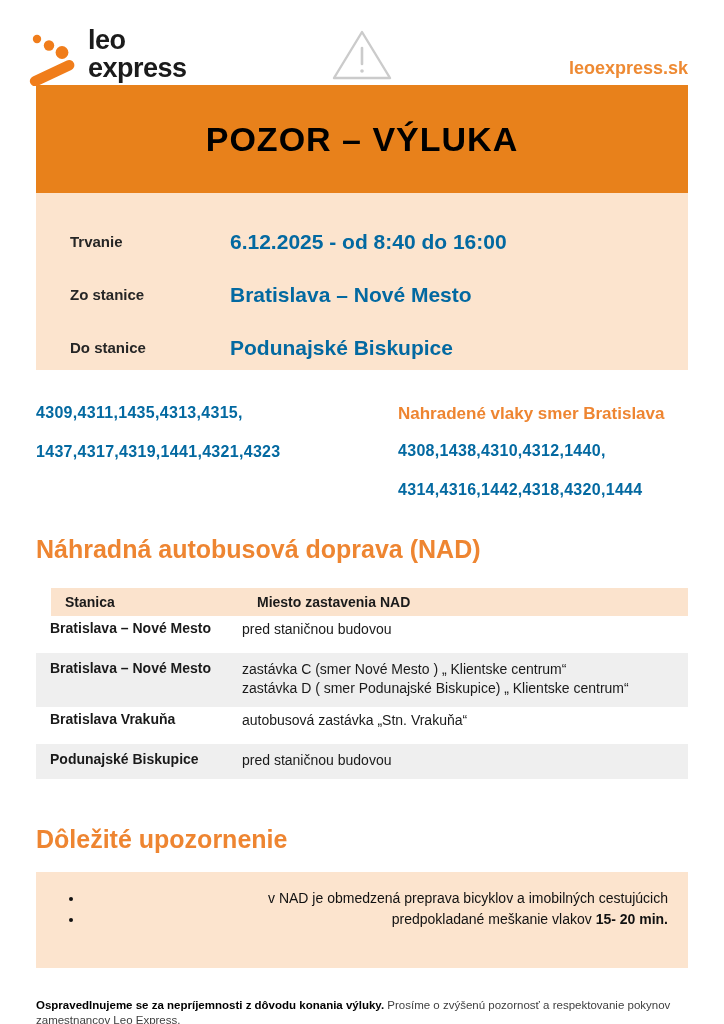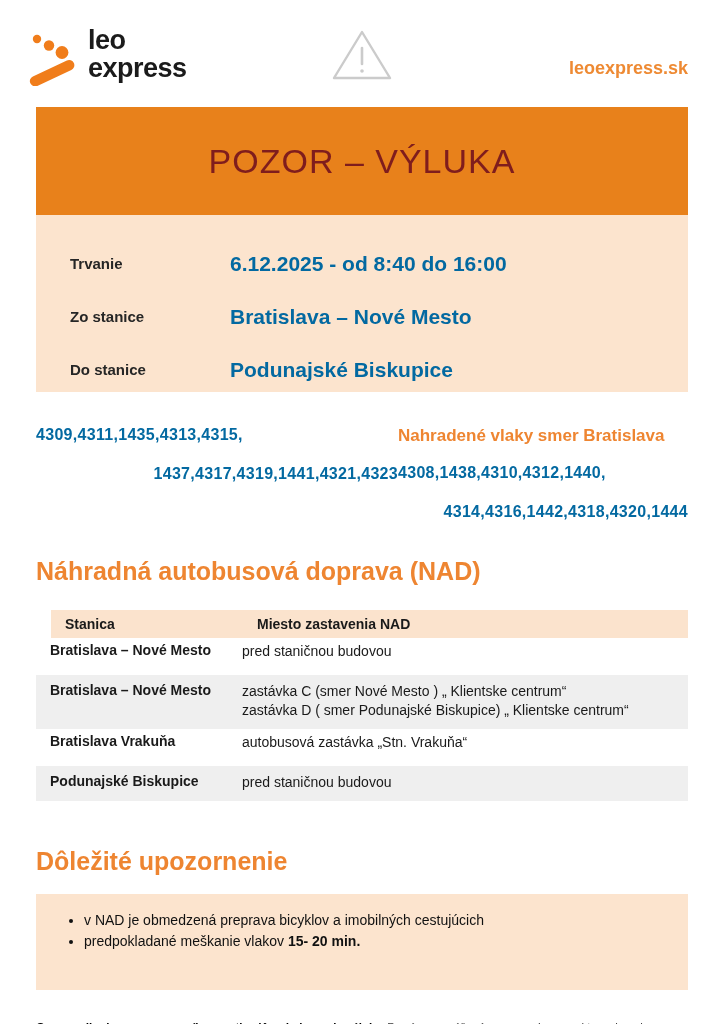--- a/index.html
+++ b/index.html
@@ -1,64 +1,64 @@
 <!DOCTYPE html>
 <html><head>
 <meta charset="utf-8">
 <style>
   * { margin:0; padding:0; box-sizing:border-box; }
   html,body { width:724px; background:#fff; }
   body { font-family:"Liberation Sans", sans-serif; color:#1a1a1a; }
   .page { position:relative; width:724px; height:1024px; background:#fff; overflow:hidden; }
 
   
-  .topbar { position:relative; height:107px; }
+  .topbar { position:relative; height:85px; }
   .logo { position:absolute; left:28px; top:24px; display:flex; align-items:flex-start; }
   .logo-text { margin-left:6px; margin-top:2px; font-weight:700; color:#1b1b1b;
                font-size:27px; line-height:28px; letter-spacing:-0.5px; }
   .warn { position:absolute; left:328px; top:28px; }
   .website { position:absolute; right:36px; top:58px; font-size:18px; font-weight:700;
              color:#ee8a33; text-decoration:none; }
 
   
   .banner { margin:0 36px; height:108px; background:#e8811b; display:flex;
             align-items:center; justify-content:center; }
-  .banner h1 { color:#7f1d1d; font-size:34px; font-weight:400; letter-spacing:1px; }
+  .banner h1 { color:#000000; font-size:34px; font-weight:700; letter-spacing:1px; }
 
   
   .details { margin:0 36px; background:#fce4ce; height:177px; padding:22px 0 0 34px; }
   .d-row { display:flex; align-items:center; height:53px; }
   .d-label { width:160px; font-size:15px; font-weight:700; color:#262626; }
   .d-value { font-size:21px; font-weight:700; color:#0369a1; }
 
   
   .trains { margin:34px 36px 0; display:flex; }
   .t-col { width:362px; }
   .t-col:last-child { flex:1; }
   .t-title { color:#ee8531; font-size:17px; font-weight:700; margin-bottom:18px; }
   .t-nums { font-size:16px; font-weight:700; letter-spacing:0.3px; color:#0369a1; }
-  .t-nums + .t-nums { margin-top:21px;text-align:right; }
+  .t-nums + .t-nums { margin-top:21px; }
 
   
   .nad { margin:36px 36px 0; }
   .sec-title { color:#ee8531; font-size:25px; font-weight:700; }
   .nad-table { margin-top:24px; font-size:14px; }
   .t-row { display:grid; grid-template-columns:192px 1fr; padding:4px 14px 4px 14px; }
   .t-head { background:#fbe3cd; font-weight:700; padding:6px 14px;margin-left:15px; }
   .station { font-weight:700; }
   .row-gray { background:#efefef; }
   .gap { margin-top:10px; }
   .pad-b { padding-top:7px; padding-bottom:9px; }
   .place div { line-height:19px; }
 
   
   .notice { margin:46px 36px 0; }
   .notice-box { margin-top:18px; background:#fce4ce; padding:16px 20px 38px 22px; }
   .notice-box ul { margin:0; padding-left:26px; }
-  .notice-box li { font-size:14px; line-height:21px; color:#111; }
+  .notice-box li { font-size:14px; line-height:21px; color:#111;text-align:right; }
 
   
   .pfooter { margin:30px 36px 0; font-size:11.5px; line-height:15px; }
   .pfooter .fb { font-weight:700; color:#000; }
   .pfooter .fr { color:#3f3f3f; }
 </style>
 </head>
 <body>
 
 <div class="page">

